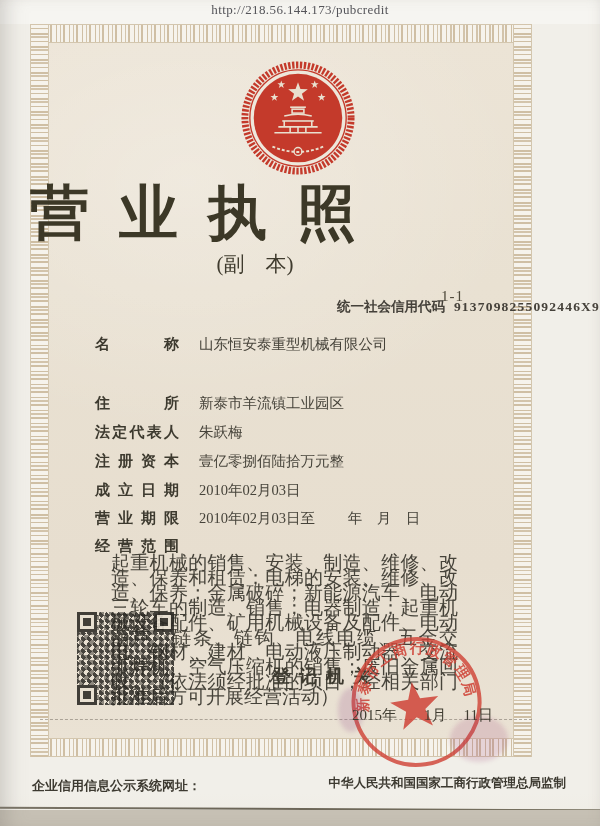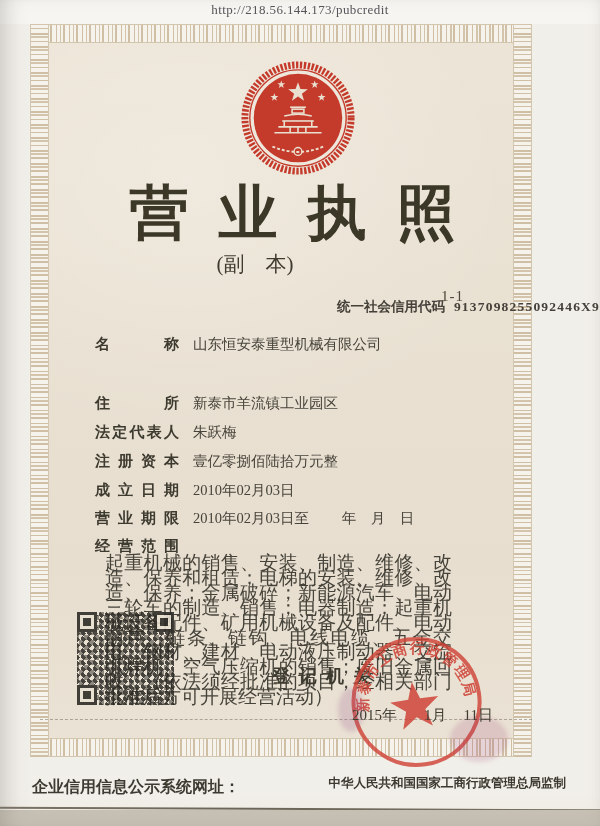--- a/index.html
+++ b/index.html
@@ -26,52 +26,52 @@
           rgba(205,188,160,.85) 4px 5.5px,transparent 5.5px 7.5px,
           rgba(205,188,160,.95) 7.5px 9px,transparent 9px 13px);}
   .edge.v{top:0;bottom:0;width:17px;border-left:1px solid #d3c6ae;border-right:1px solid #d3c6ae;
         background-image:repeating-linear-gradient(0deg,
           rgba(205,188,160,.95) 0 1.5px,transparent 1.5px 4px,
           rgba(205,188,160,.85) 4px 5.5px,transparent 5.5px 7.5px,
           rgba(205,188,160,.95) 7.5px 9px,transparent 9px 13px);}
   .edge.t{top:0}.edge.b{bottom:0}.edge.l{left:0}.edge.r{right:0}
   
   .emblem{position:absolute;left:239px;top:60px;width:118px;height:118px;}
-  .title{position:absolute;left:0;top:174px;width:600px;text-align:center;
-        font-size:59px;font-weight:700;color:#3c3827;letter-spacing:30px;padding-left:15px;box-sizing:border-box;}
+  .title{position:absolute;left:0;top:174px;width:600px;
+        font-size:59px;font-weight:700;color:#3c3827;letter-spacing:30px;padding-left:30px;box-sizing:border-box;}
   .subtitle{position:absolute;left:0;top:250px;width:510px;text-align:center;
         font-size:21px;color:#3f3b2e;white-space:pre;}
   .pageno{position:absolute;left:441px;top:288px;font-size:15px;color:#4c4739;letter-spacing:1px;}
   .credit{position:absolute;left:0;top:298px;width:600px;text-align:right;
         font-size:13.5px;font-weight:700;color:#45413a;}
   .credit .code{font-weight:600;letter-spacing:1.2px;margin-left:9px;}
   .row{position:absolute;left:95px;width:440px;color:#403d32;}
   .row .lbl{display:inline-block;width:84px;font-size:15px;font-weight:700;
         text-align:justify;text-align-last:justify;vertical-align:top;color:#3d3a2f;}
-  .row .val{display:inline-block;margin-left:10px;font-size:14.5px;vertical-align:top;
+  .row .val{display:inline-block;margin-left:16px;font-size:14.5px;vertical-align:top;
         white-space:pre-wrap;max-width:348px;color:#46433a;}
   .row.scope .val{font-size:19px;line-height:14.9px;text-align:justify;width:347px;}
   .qr{position:absolute;left:77px;top:612px;width:97px;height:93px;opacity:.88;
       background:
         repeating-conic-gradient(from 45deg,rgba(42,40,35,.95) 0 25%,transparent 0 50%) 0 0/6px 6px,
         repeating-conic-gradient(rgba(42,40,35,.55) 0 25%,transparent 0 50%) 2px 3px/10px 10px;}
   .qr span{position:absolute;width:14px;height:14px;border:3px solid #2a2823;background:#e9e1d2;}
   .qr span::before{content:"";display:block;width:8px;height:8px;margin:3px;background:#2a2823;}
   .qr .tl{left:0;top:0}.qr .tr{right:0;top:0}.qr .bl{left:0;bottom:0}
   .regauth{position:absolute;left:272px;top:664px;font-size:18px;font-weight:700;
         color:#3d3a2f;letter-spacing:9px;}
   .dotline{position:absolute;left:40px;top:719px;width:492px;border-top:1px dashed rgba(118,112,100,.55);}
   .seal{position:absolute;left:330px;top:610px;width:172px;height:176px;transform:rotate(-8deg);}
   .issue-date{position:absolute;left:352px;top:706px;font-size:15px;color:#3f3c31;display:flex;align-items:baseline;}
   .issue-date .m{margin-left:27px;}
   .issue-date .d{margin-left:17px;}
   .smudge{position:absolute;border-radius:50%;background:rgba(146,72,134,.20);filter:blur(2px);}
   .smudge.a{left:338px;top:688px;width:26px;height:44px;}
   .smudge.b{left:450px;top:716px;width:58px;height:46px;background:rgba(160,66,120,.18);}
-  .footer-left{position:absolute;left:32px;top:777px;font-size:16px;font-weight:600;color:#3d3a31;}
+  .footer-left{position:absolute;left:32px;top:777px;font-size:13px;font-weight:600;color:#3d3a31;}
   .footer-right{position:absolute;right:34px;top:775px;font-size:12.5px;font-weight:600;color:#3d3a31;}
   .paper-edge-line{position:absolute;left:0;top:808px;width:600px;height:2px;
         background:linear-gradient(90deg,#7a7466,#6b6557 40%,#77715f);transform:rotate(.25deg);}
   .bottom-strip{position:absolute;left:0;top:810px;width:600px;height:16px;background:#c6c0b4;}
 </style>
 </head>
 <body>
 
 <div class="scan">
 

